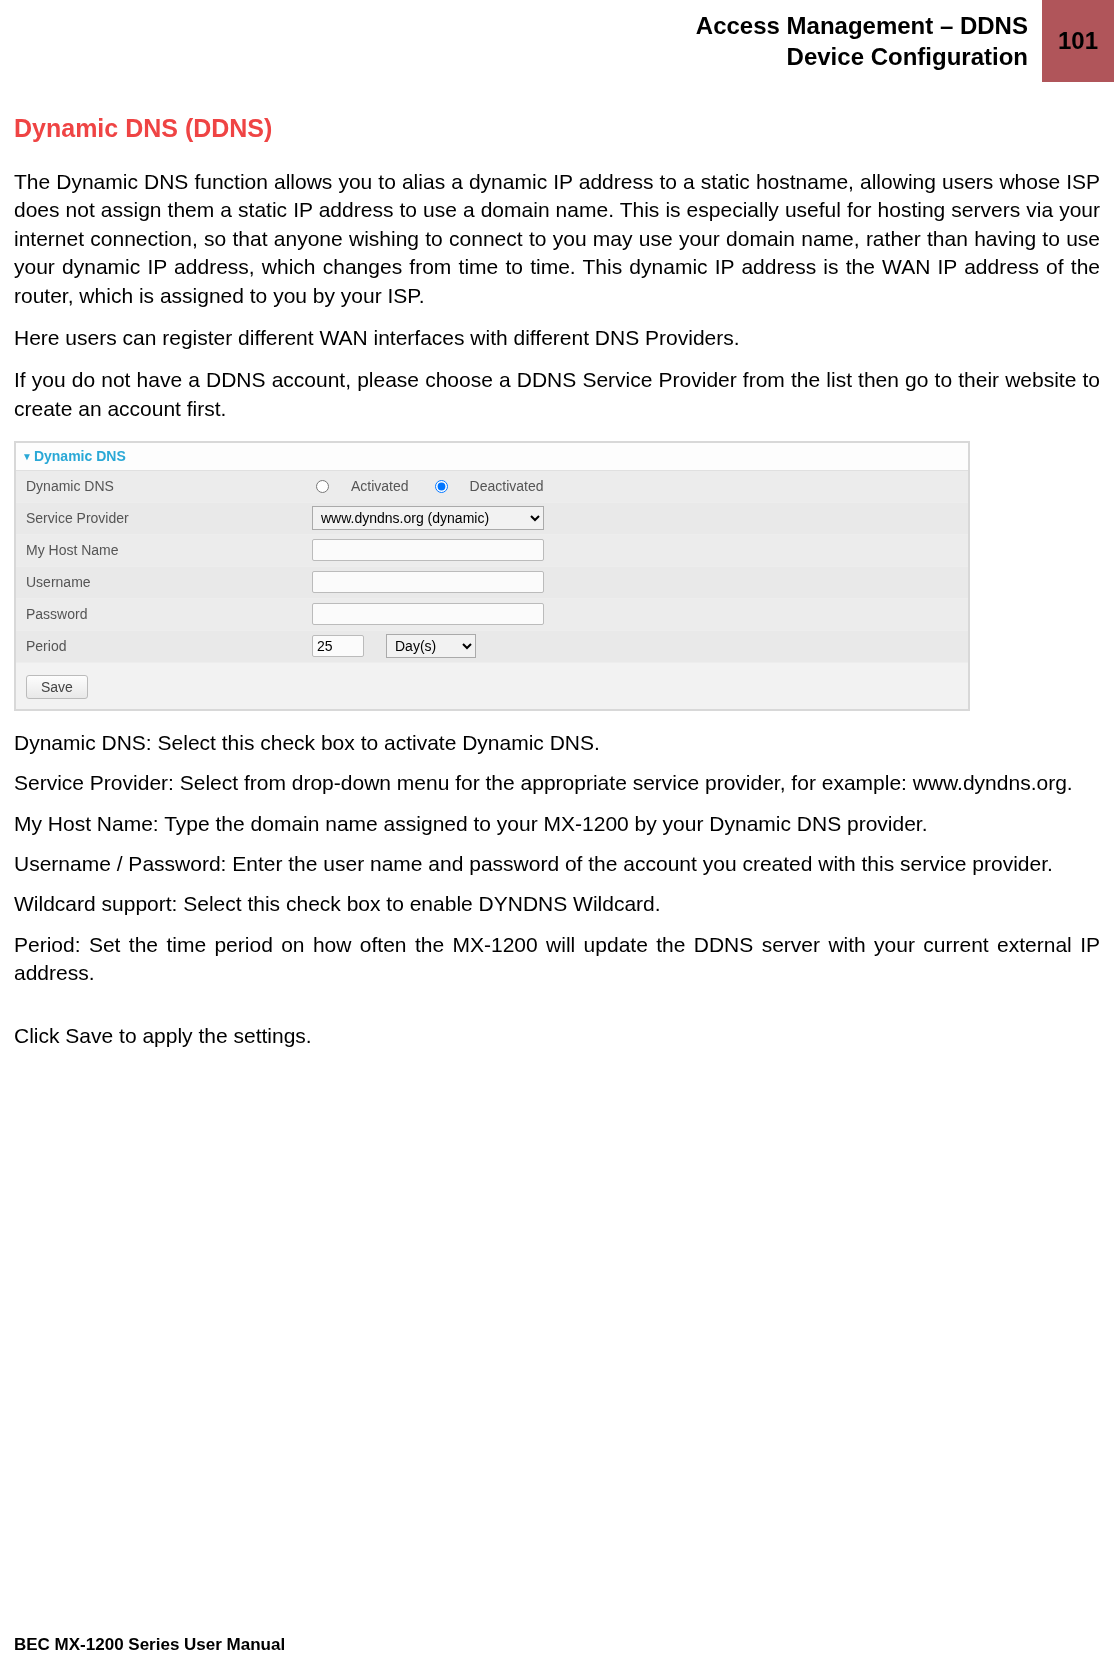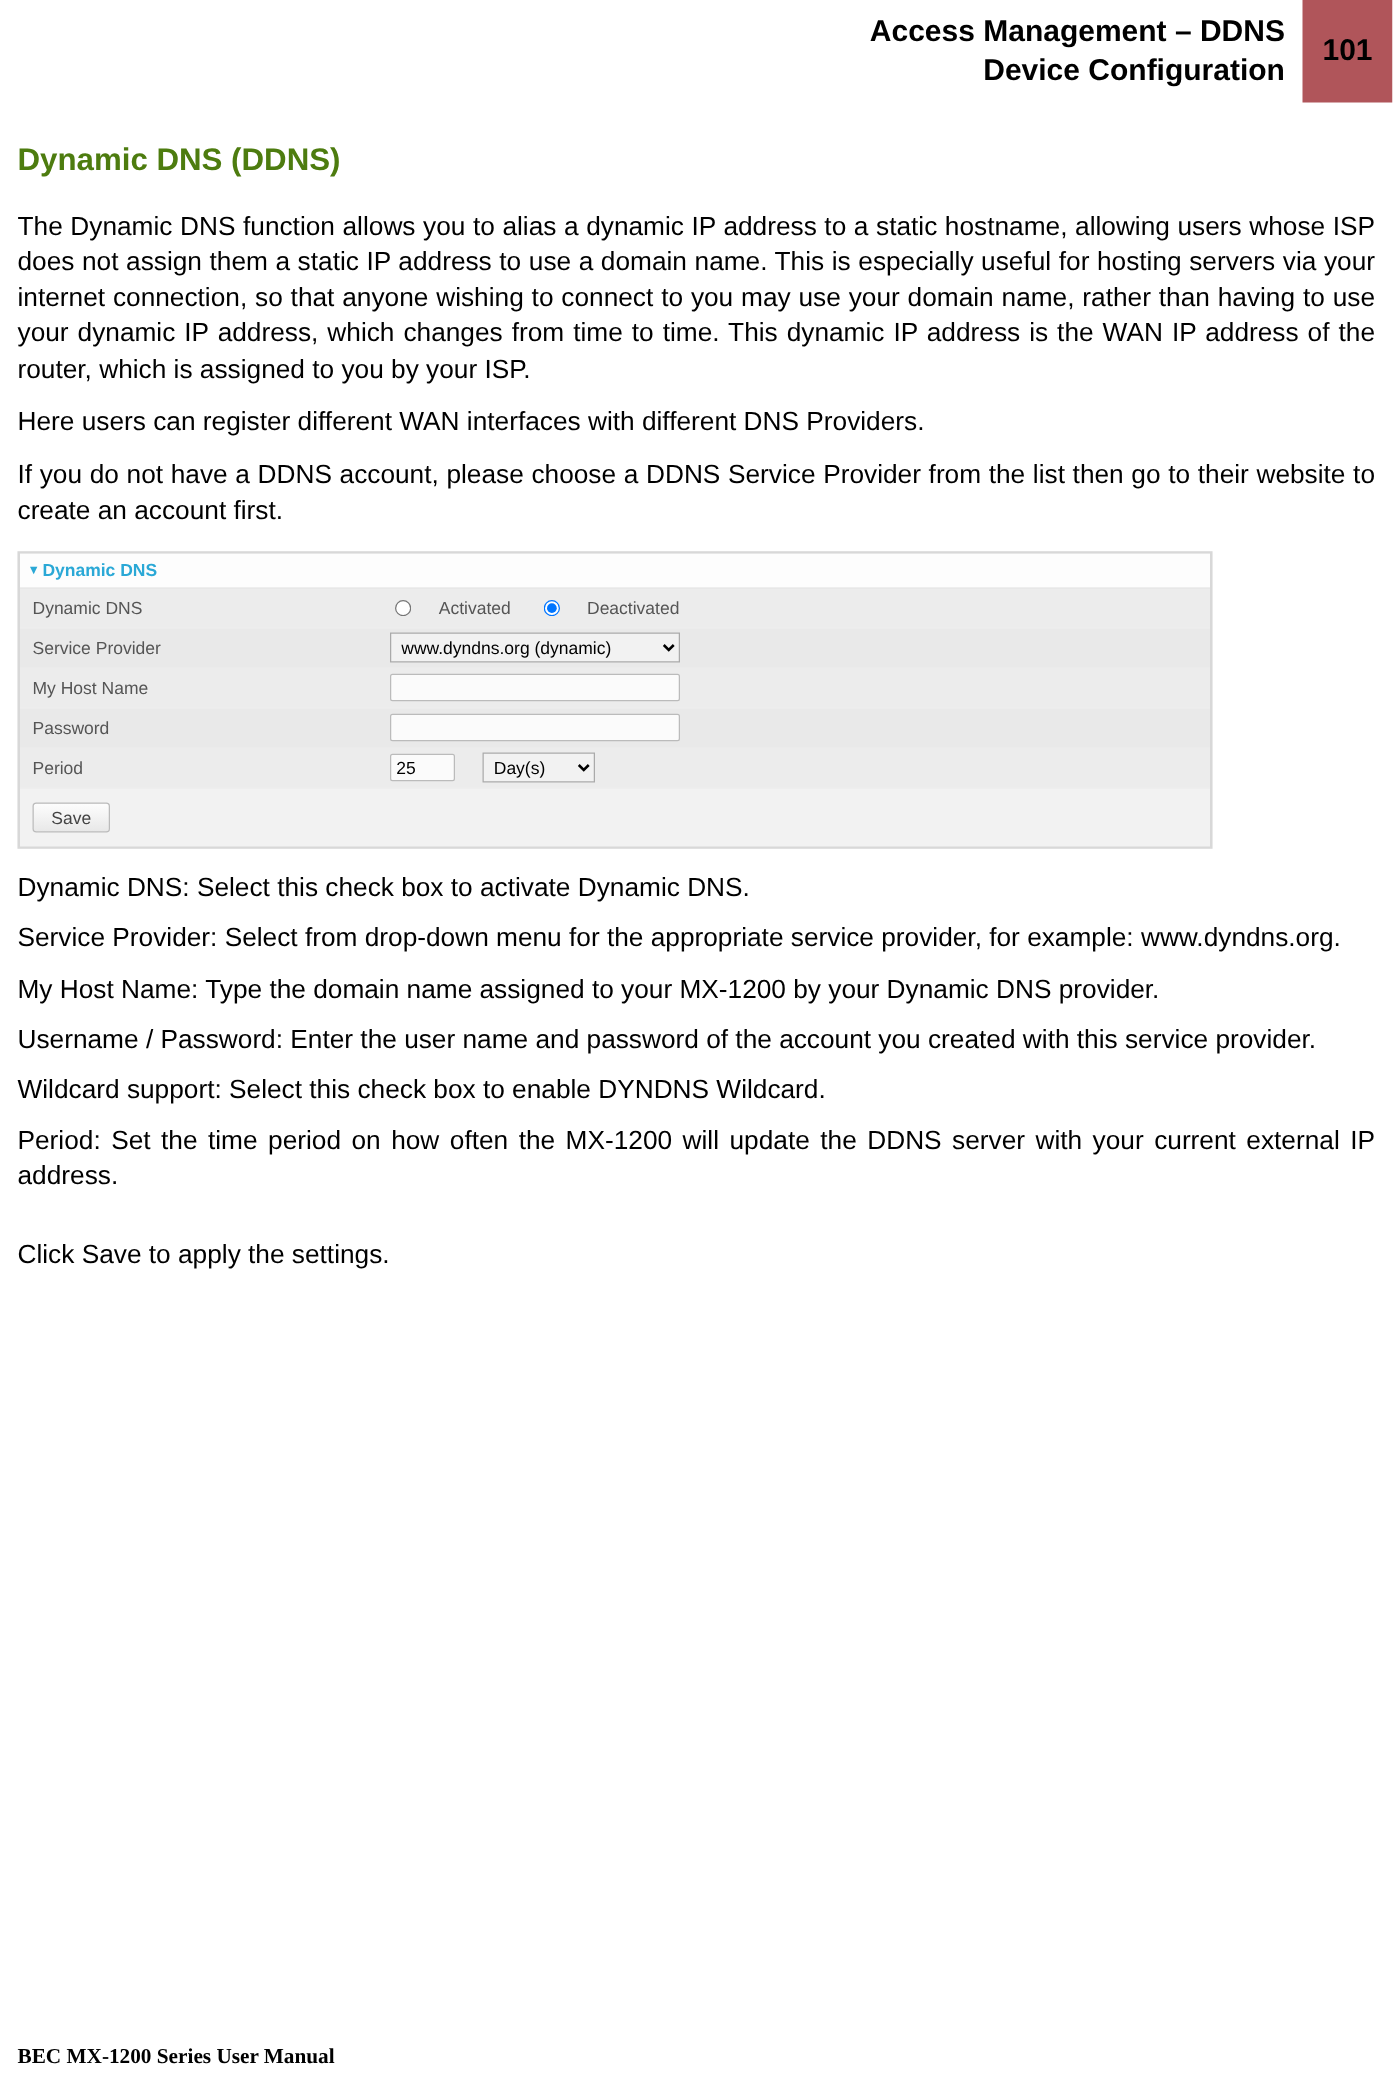--- a/index.html
+++ b/index.html
@@ -38,21 +38,21 @@
       padding: 20px 16px;
       display: flex;
       align-items: center;
       justify-content: center;
       min-width: 60px;
     }
     .content {
       padding: 0 14px;
     }
     .section-title {
-      color: #4d7c0f;
+      color: #ef4444;
       font-weight: bold;
       font-size: 25px;
       margin-bottom: 22px;
     }
     .para {
       margin-bottom: 14px;
       text-align: justify;
     }
     .screenshot-panel {
       border: 2px solid #d8d8d8;
@@ -149,21 +149,20 @@
     }
     .bold {
       font-weight: normal;
     }
     .footer {
       position: absolute;
       bottom: 20px;
       left: 14px;
       font-weight: bold;
       font-size: 17px;
-      font-family: Liberation Serif, serif;
     }
   </style>
 </head>
 <body>
 
 <div class="header">
   <div class="header-text">
     <div>Access Management – DDNS</div>
     <div>Device Configuration</div>
   </div>
@@ -202,20 +201,26 @@
       </div>
     </div>
 
     <div class="form-row">
       <div class="form-label">My Host Name</div>
       <div class="form-control">
         <input type="text" value="" style="">
       </div>
     </div>
 
+    <div class="form-row">
+      <div class="form-label">Username</div>
+      <div class="form-control">
+        <input type="text" value="" style="">
+      </div>
+    </div>
 
     <div class="form-row">
       <div class="form-label">Password</div>
       <div class="form-control">
         <input type="password" value="" style="">
       </div>
     </div>
 
 
     <div class="form-row">

